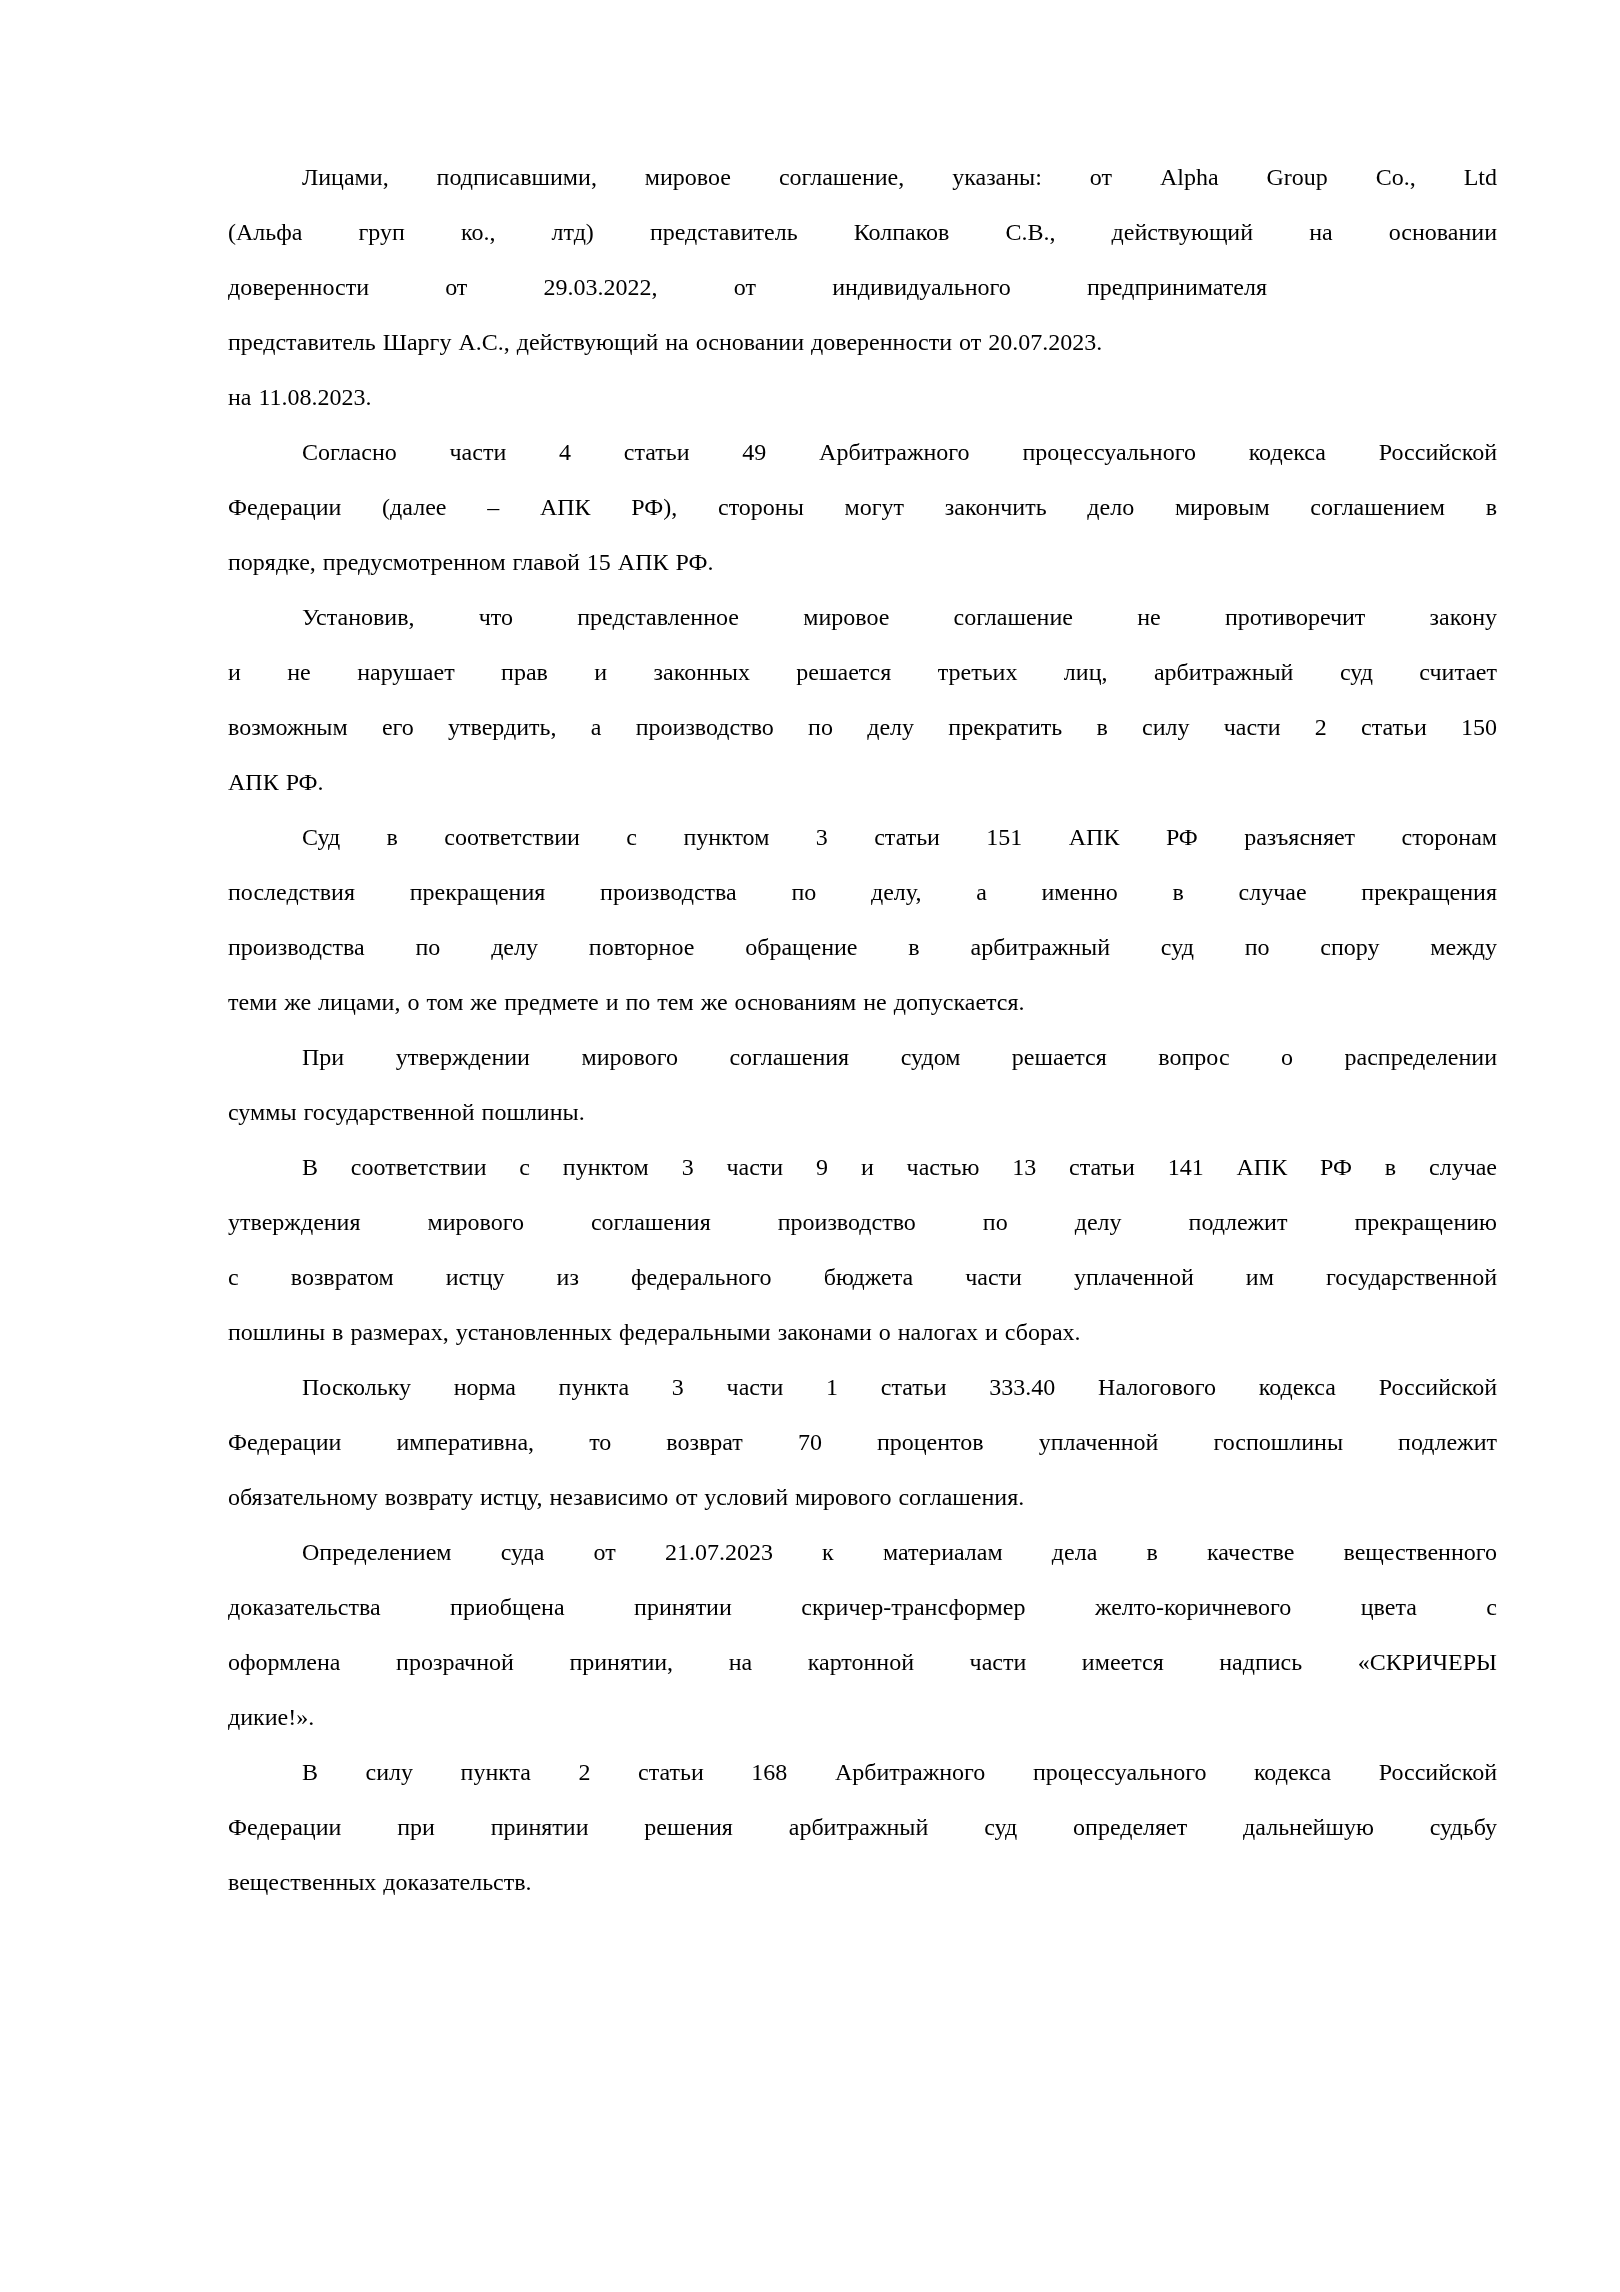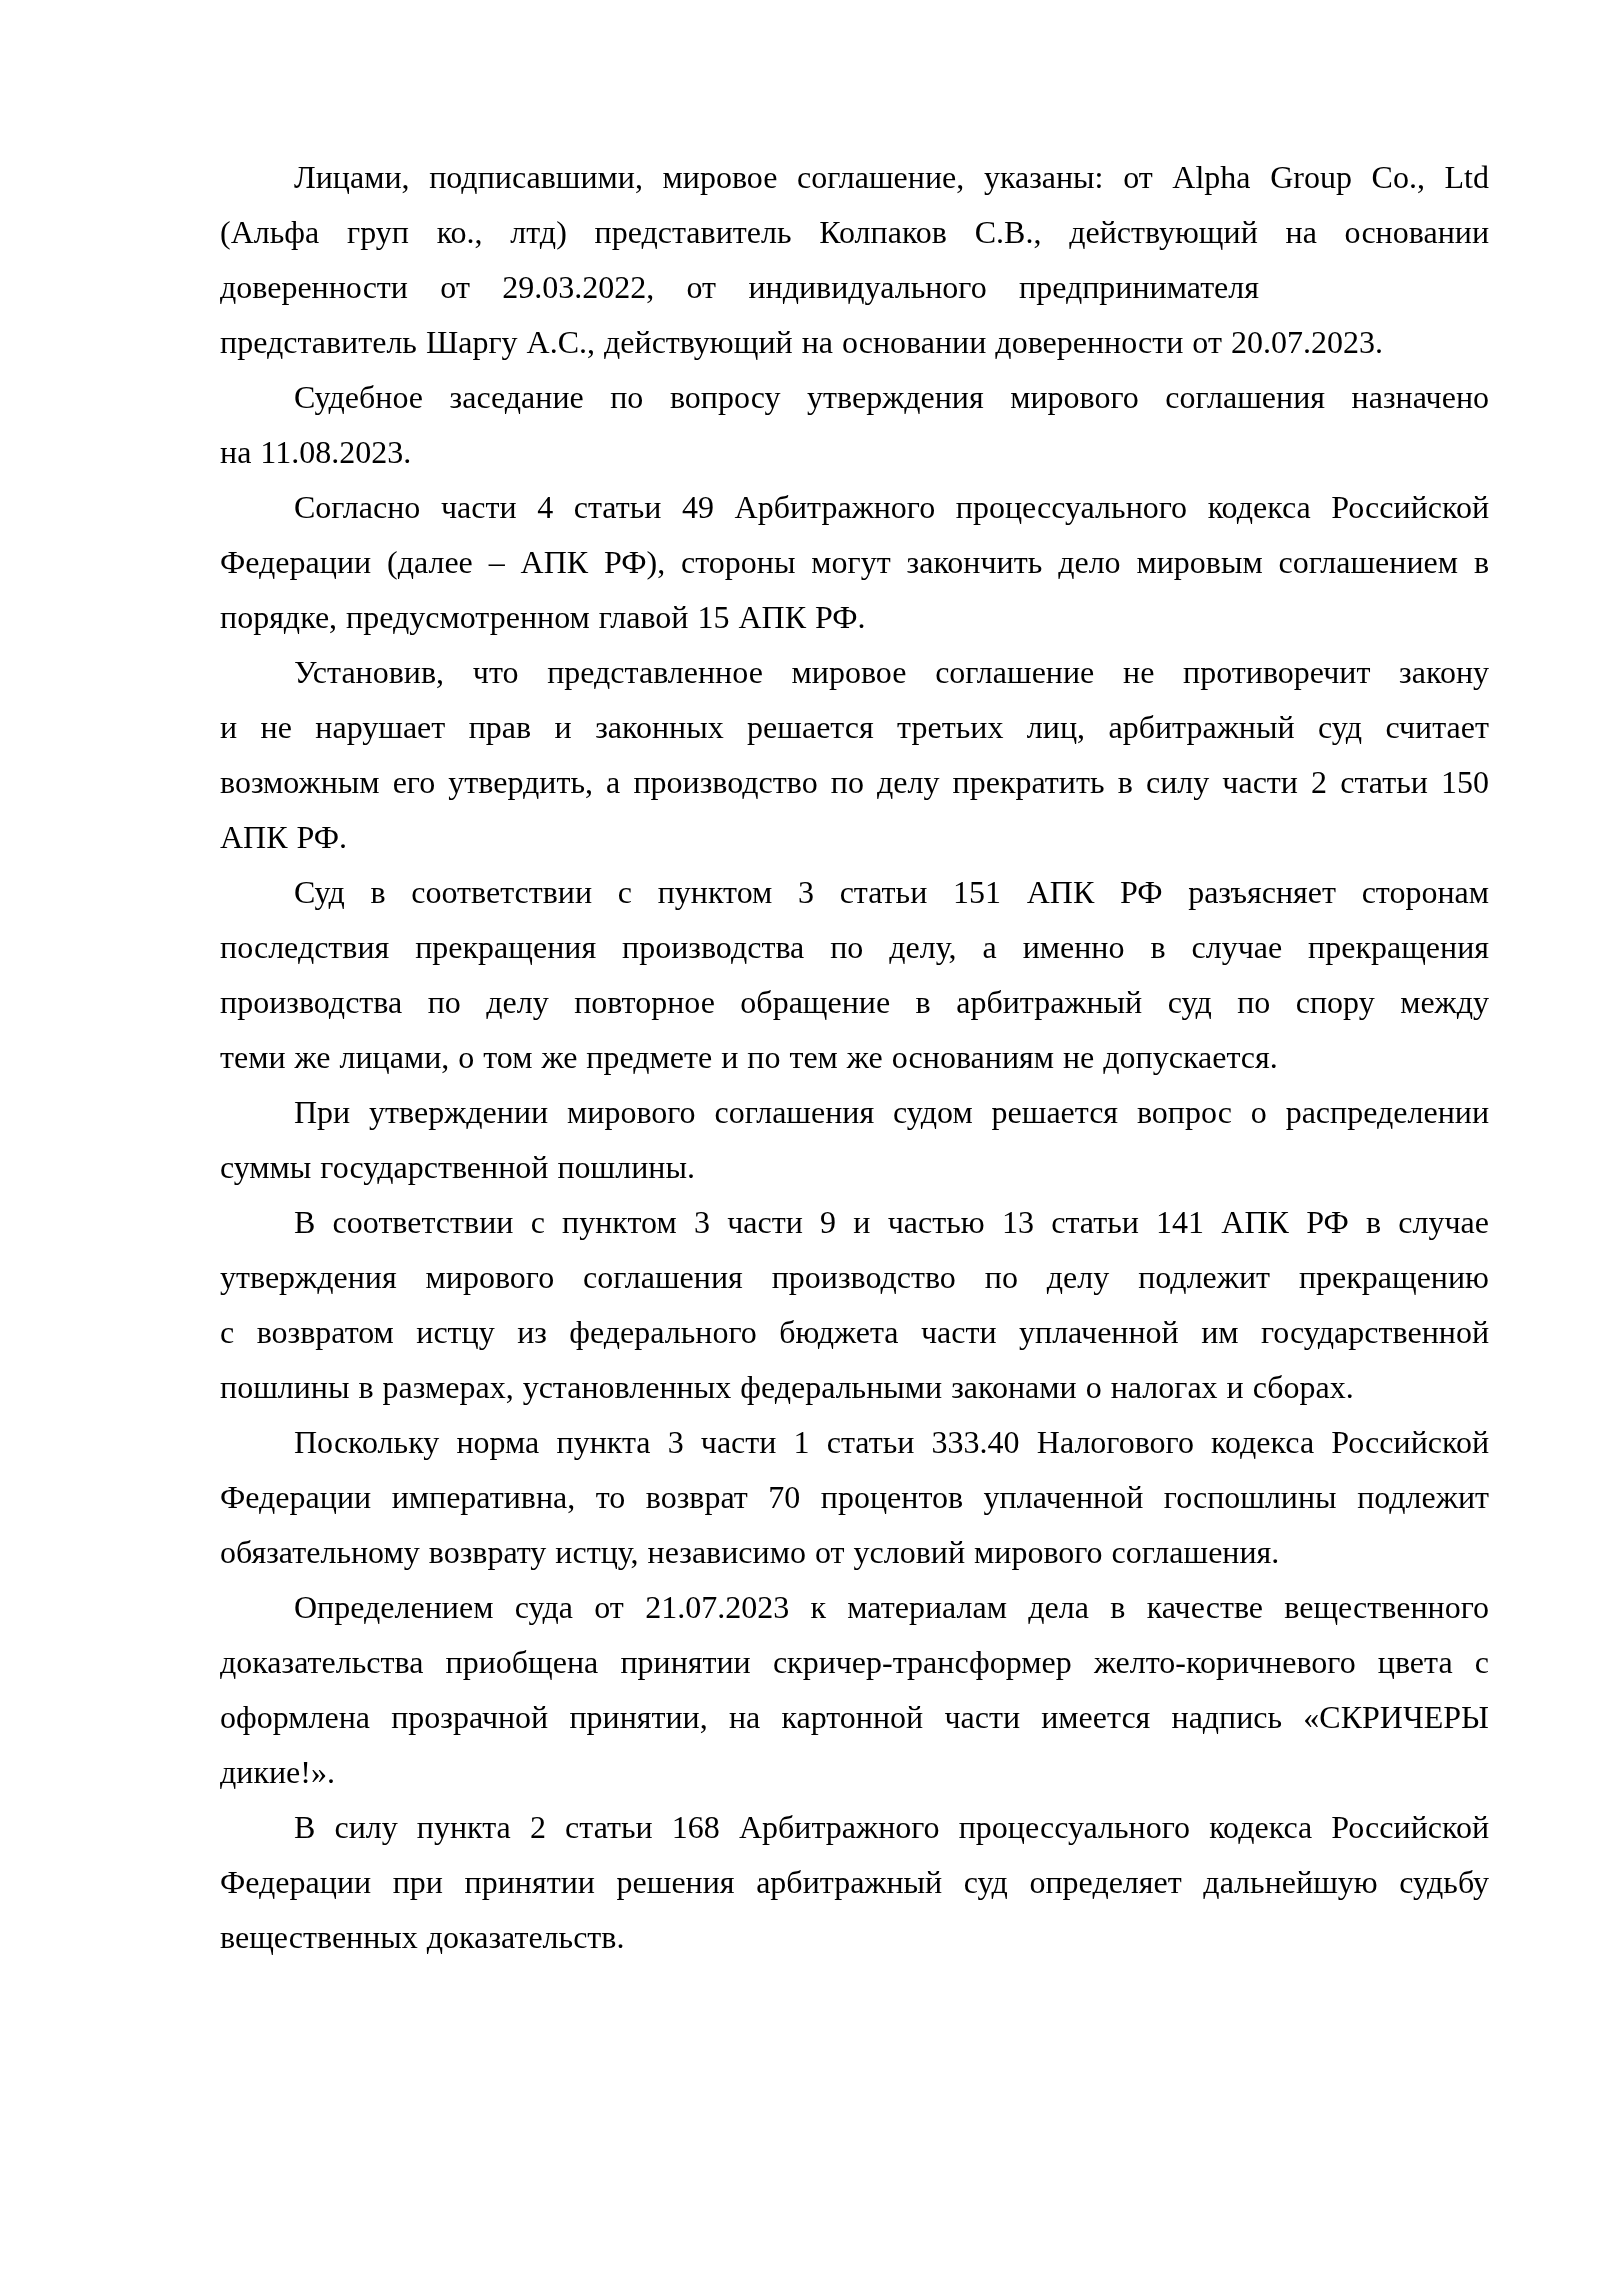--- a/index.html
+++ b/index.html
@@ -11,24 +11,24 @@
     position: relative;
     width: 1620px;
     height: 2293px;
     background: #ffffff;
     overflow: hidden;
     font-family: "Liberation Serif", "DejaVu Serif", serif;
     color: #000000;
   }
   .textblock {
     position: absolute;
-    left: 220px;
+    left: 228px;
     top: 150px;
     width: 1269px;
-    font-size: 32px;
+    font-size: 24px;
     line-height: 55px;
     word-spacing: 1px;
   }
   .paragraph { margin: 0; padding: 0; }
   .line {
     text-align: justify;
     text-align-last: justify;
     text-justify: inter-word;
   }
   .line.indent { padding-left: 74px; }
@@ -43,21 +43,20 @@
   <div class="textblock">
 
     <div class="paragraph">
       <div class="line indent">Лицами, подписавшими, мировое соглашение, указаны: от Alpha Group Co., Ltd</div>
       <div class="line">(Альфа груп ко., лтд) представитель Колпаков С.В., действующий на основании</div>
       <div class="line shortright">доверенности от 29.03.2022, от индивидуального предпринимателя</div>
       <div class="line last">представитель Шаргу А.С., действующий на основании доверенности от 20.07.2023.</div>
     </div>
 
     <div class="paragraph">
-      <div class="line indent">Судебное заседание по вопросу утверждения мирового соглашения назначено</div>
       <div class="line last">на 11.08.2023.</div>
     </div>
 
     <div class="paragraph">
       <div class="line indent">Согласно части 4 статьи 49 Арбитражного процессуального кодекса Российской</div>
       <div class="line">Федерации (далее – АПК РФ), стороны могут закончить дело мировым соглашением в</div>
       <div class="line last">порядке, предусмотренном главой 15 АПК РФ.</div>
     </div>
 
     <div class="paragraph">

